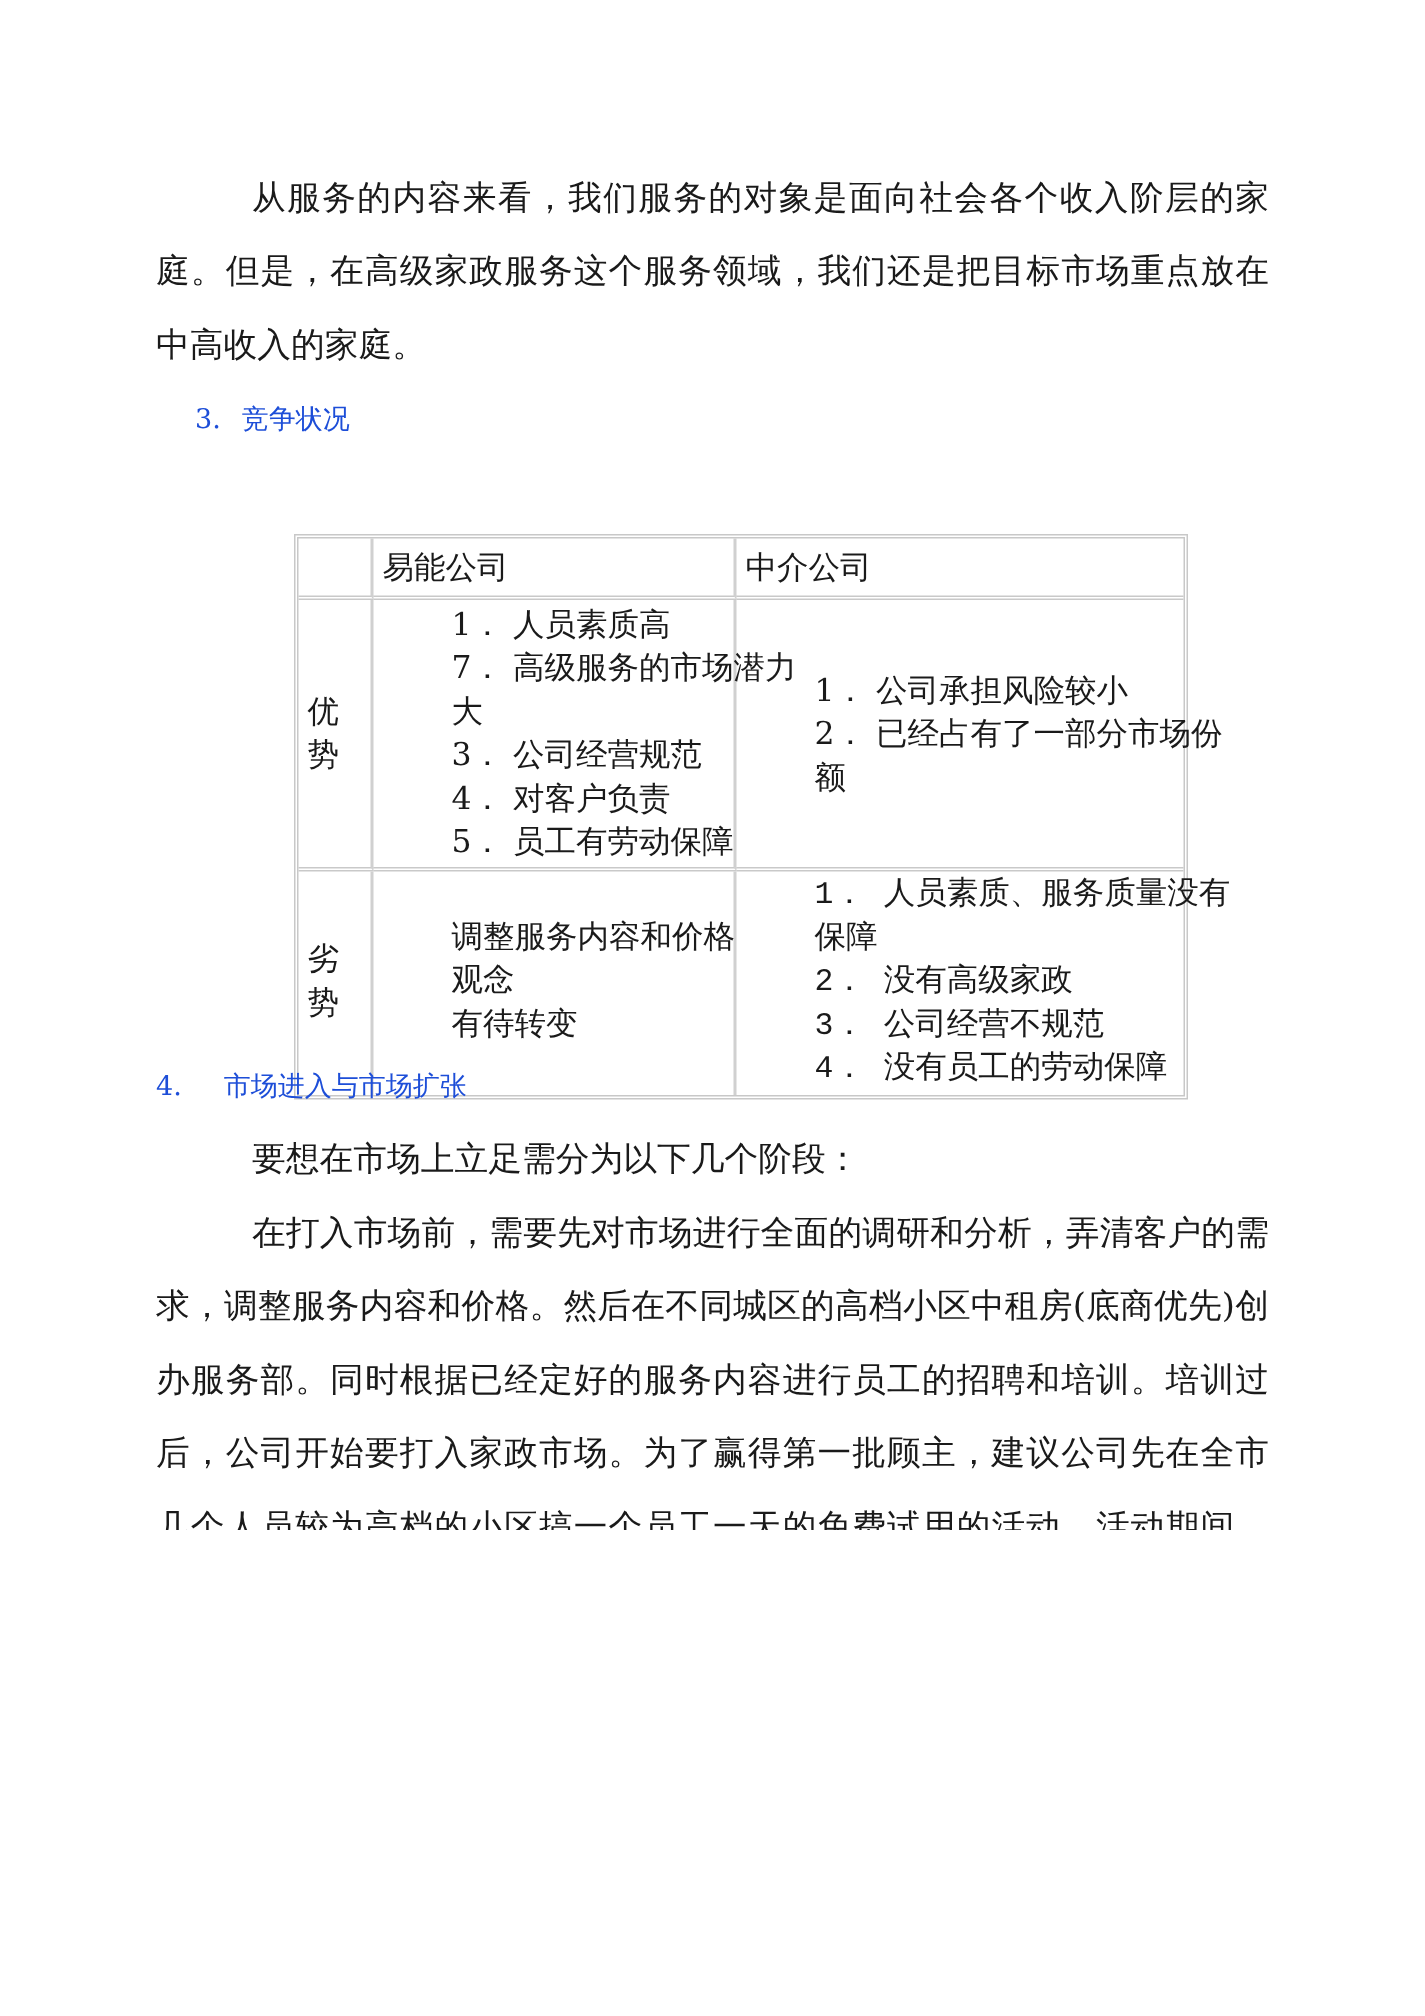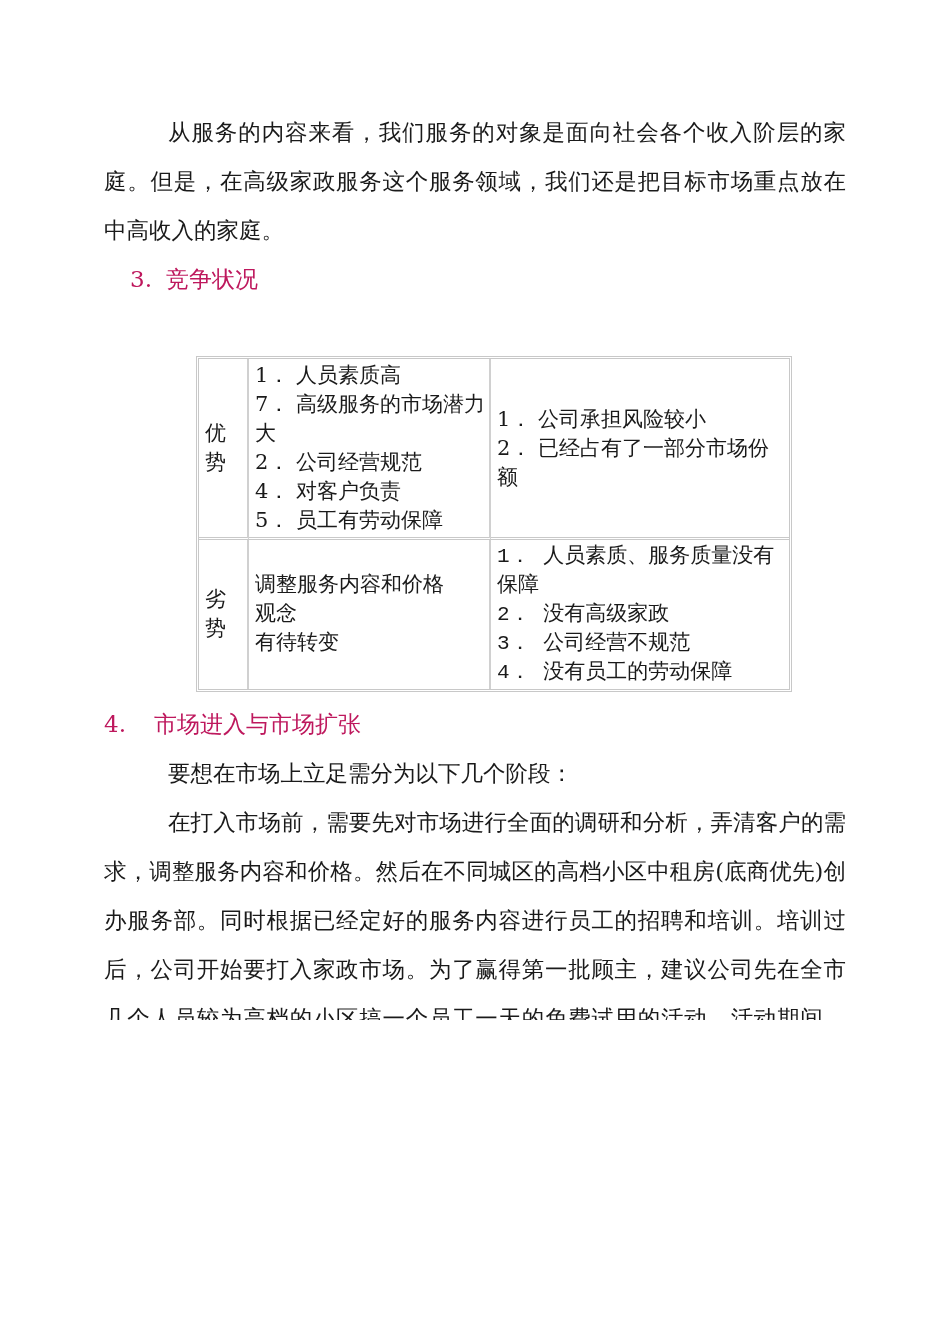--- a/index.html
+++ b/index.html
@@ -33,23 +33,23 @@
     letter-spacing: 0px;
     text-align: justify;
     text-justify: inter-character;
     color: #1a1a1a;
   }
   p.indent2 {
     text-indent: 64px;
   }
   p.heading-num {
     margin: 0;
-    font-size: 23px;
+    font-size: 18px;
     line-height: 49px;
-    color: #be185d;
+    color: #1d4ed8;
   }
   .h3 {
     padding-left: 26px;
   }
   .h4 {
     padding-left: 0px;
   }
   .h-gap {
     display: inline-block;
     width: 14px;
@@ -99,20 +99,21 @@
     line-height: 30px;
   }
   td.col-a { width: 230px; }
   td.col-b { width: 288px; }
   td.head-cell {
     height: 34px;
     vertical-align: middle;
   }
   .cell-lines {
     display: block;
+    margin-left: 46px;
   }
   .cell-lines span {
     display: block;
     white-space: pre;
   }
   .vstack span { display: block; }
 </style>
 </head>
 <body>
 
@@ -124,34 +125,39 @@
 
     <p class="heading-num h3">
       <span>3.</span><span class="h-gap"></span><span>竞争状况</span>
     </p>
 
   </div>
 
   <div class="table-wrap">
     <table class="cmp">
       <tbody>
+        <tr>
+          <td class="col-label head-cell"></td>
+          <td class="col-a head-cell">易能公司</td>
+          <td class="col-b head-cell">中介公司</td>
+        </tr>
 
         <tr>
           <td class="col-label">
             <span class="vstack">
               <span>优</span>
               <span>势</span>
             </span>
           </td>
           <td class="col-a">
             <span class="cell-lines">
               <span>1． 人员素质高</span>
               <span>7． 高级服务的市场潜力</span>
               <span>大</span>
-              <span>2． 公司经营规范</span>
+              <span>3． 公司经营规范</span>
               <span>4． 对客户负责</span>
               <span>5． 员工有劳动保障</span>
             </span>
           </td>
           <td class="col-b">
             <span class="cell-lines">
               <span>1． 公司承担风险较小</span>
               <span>2． 已经占有了一部分市场份</span>
               <span>额</span>
             </span>

